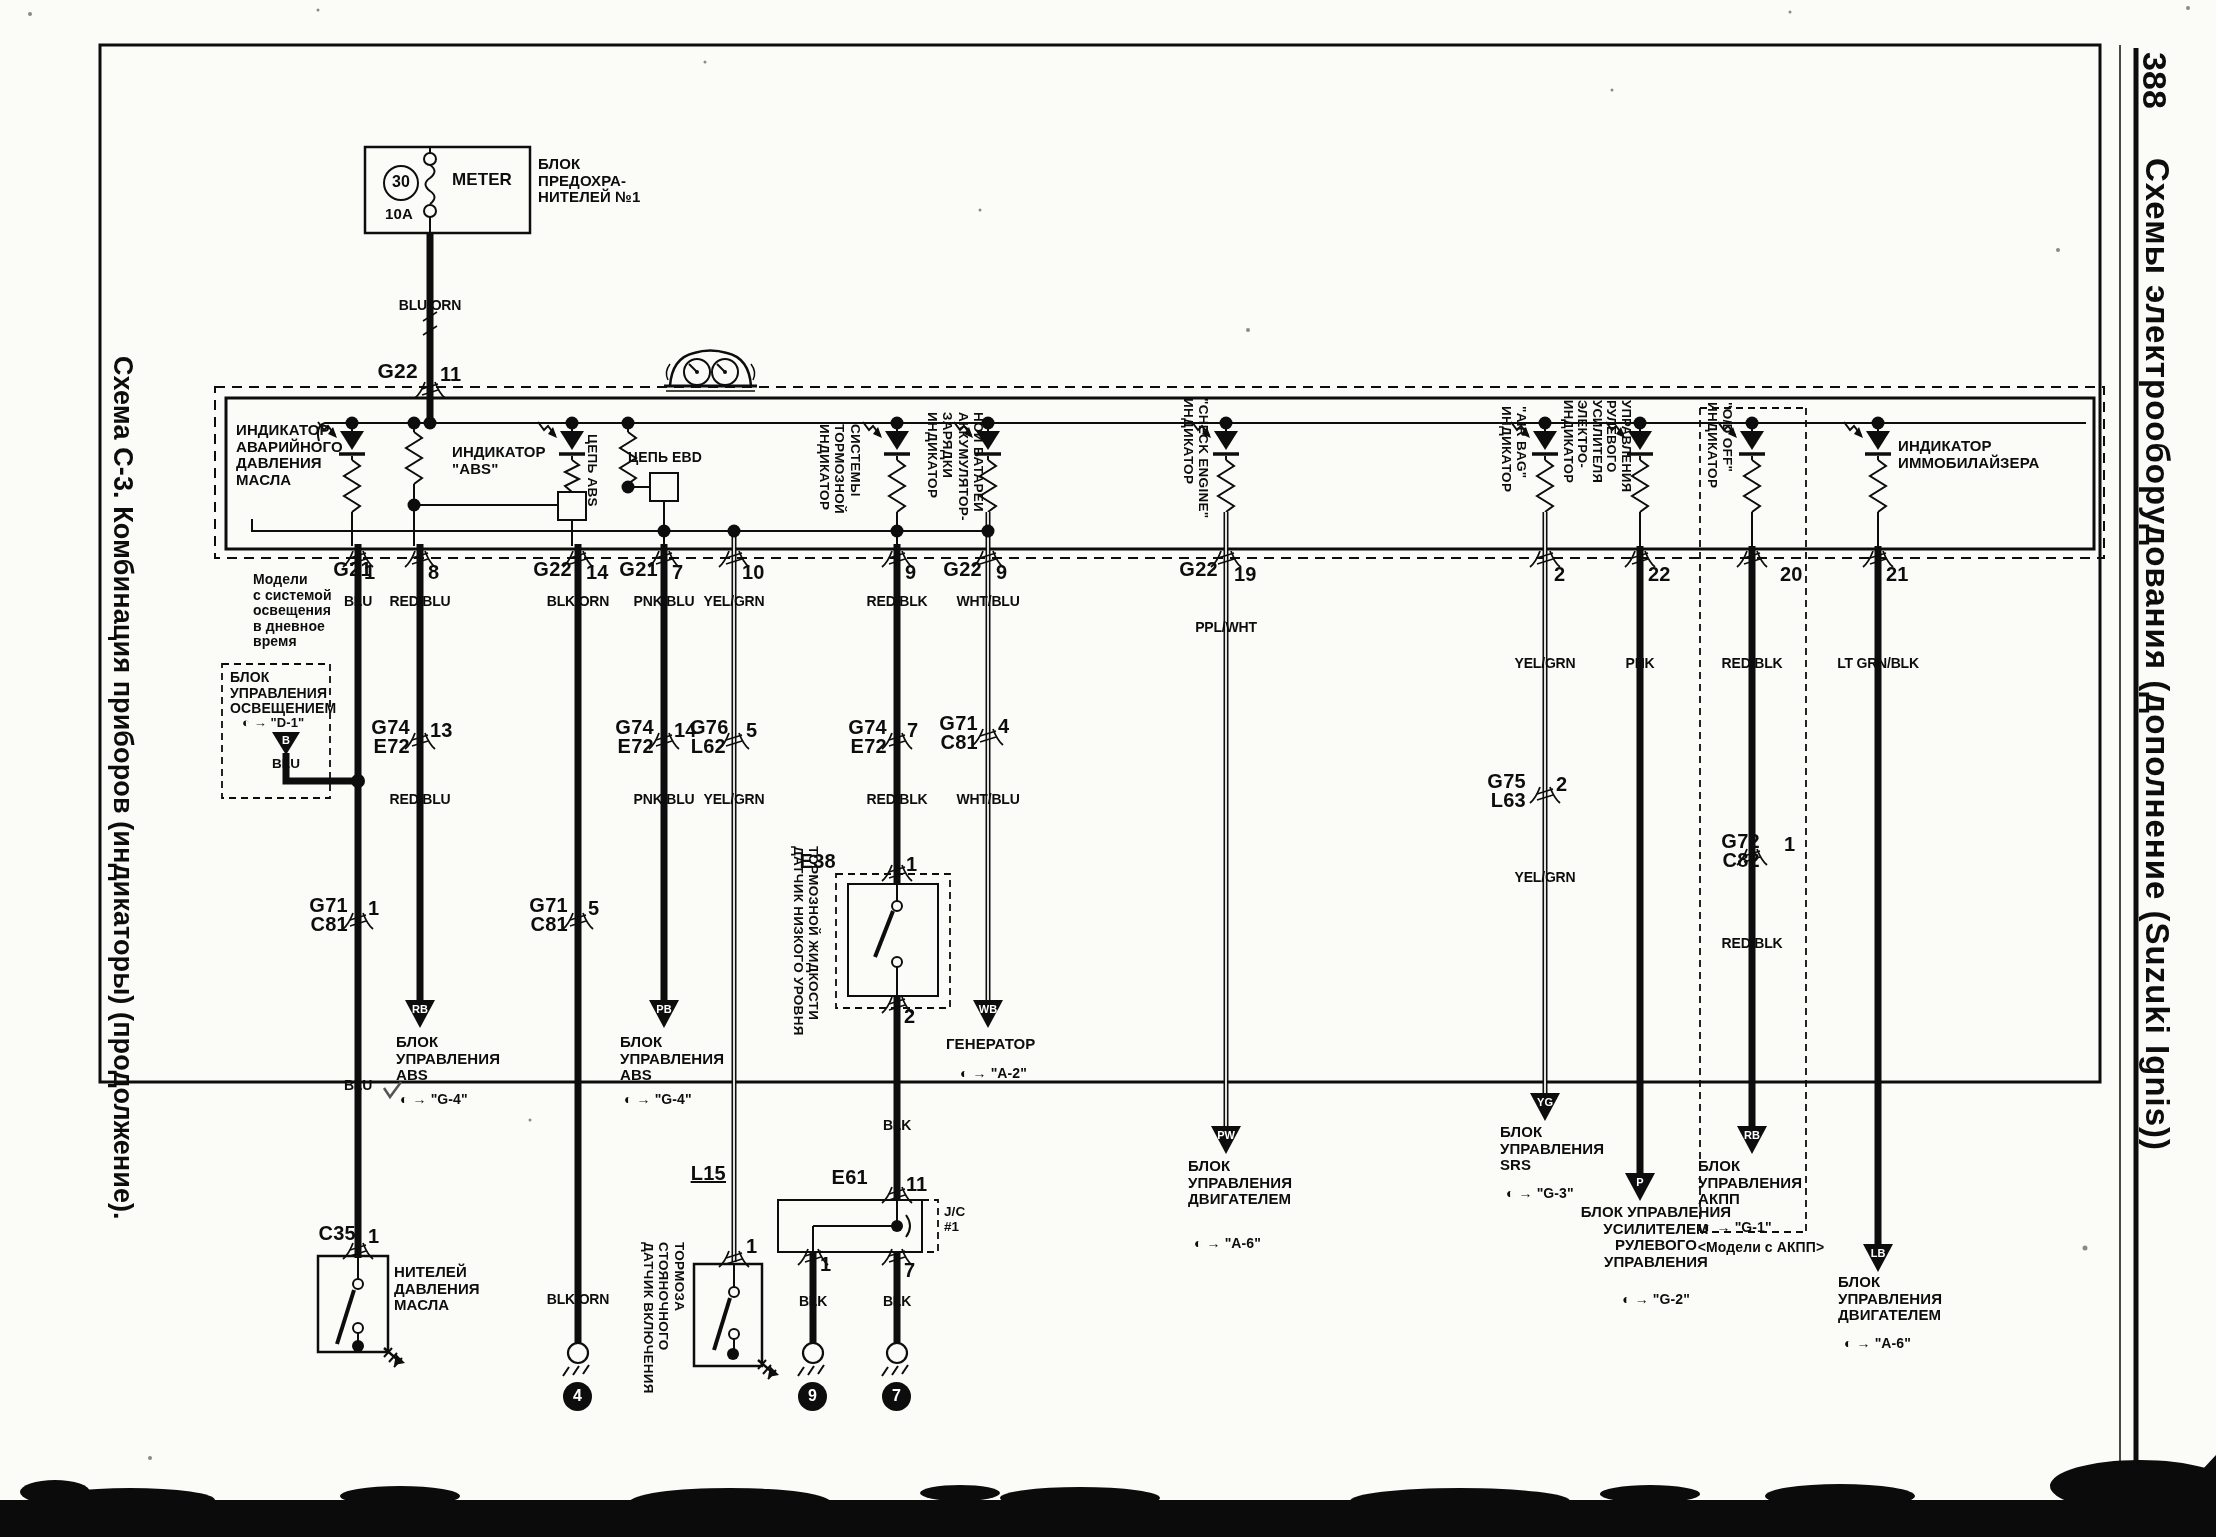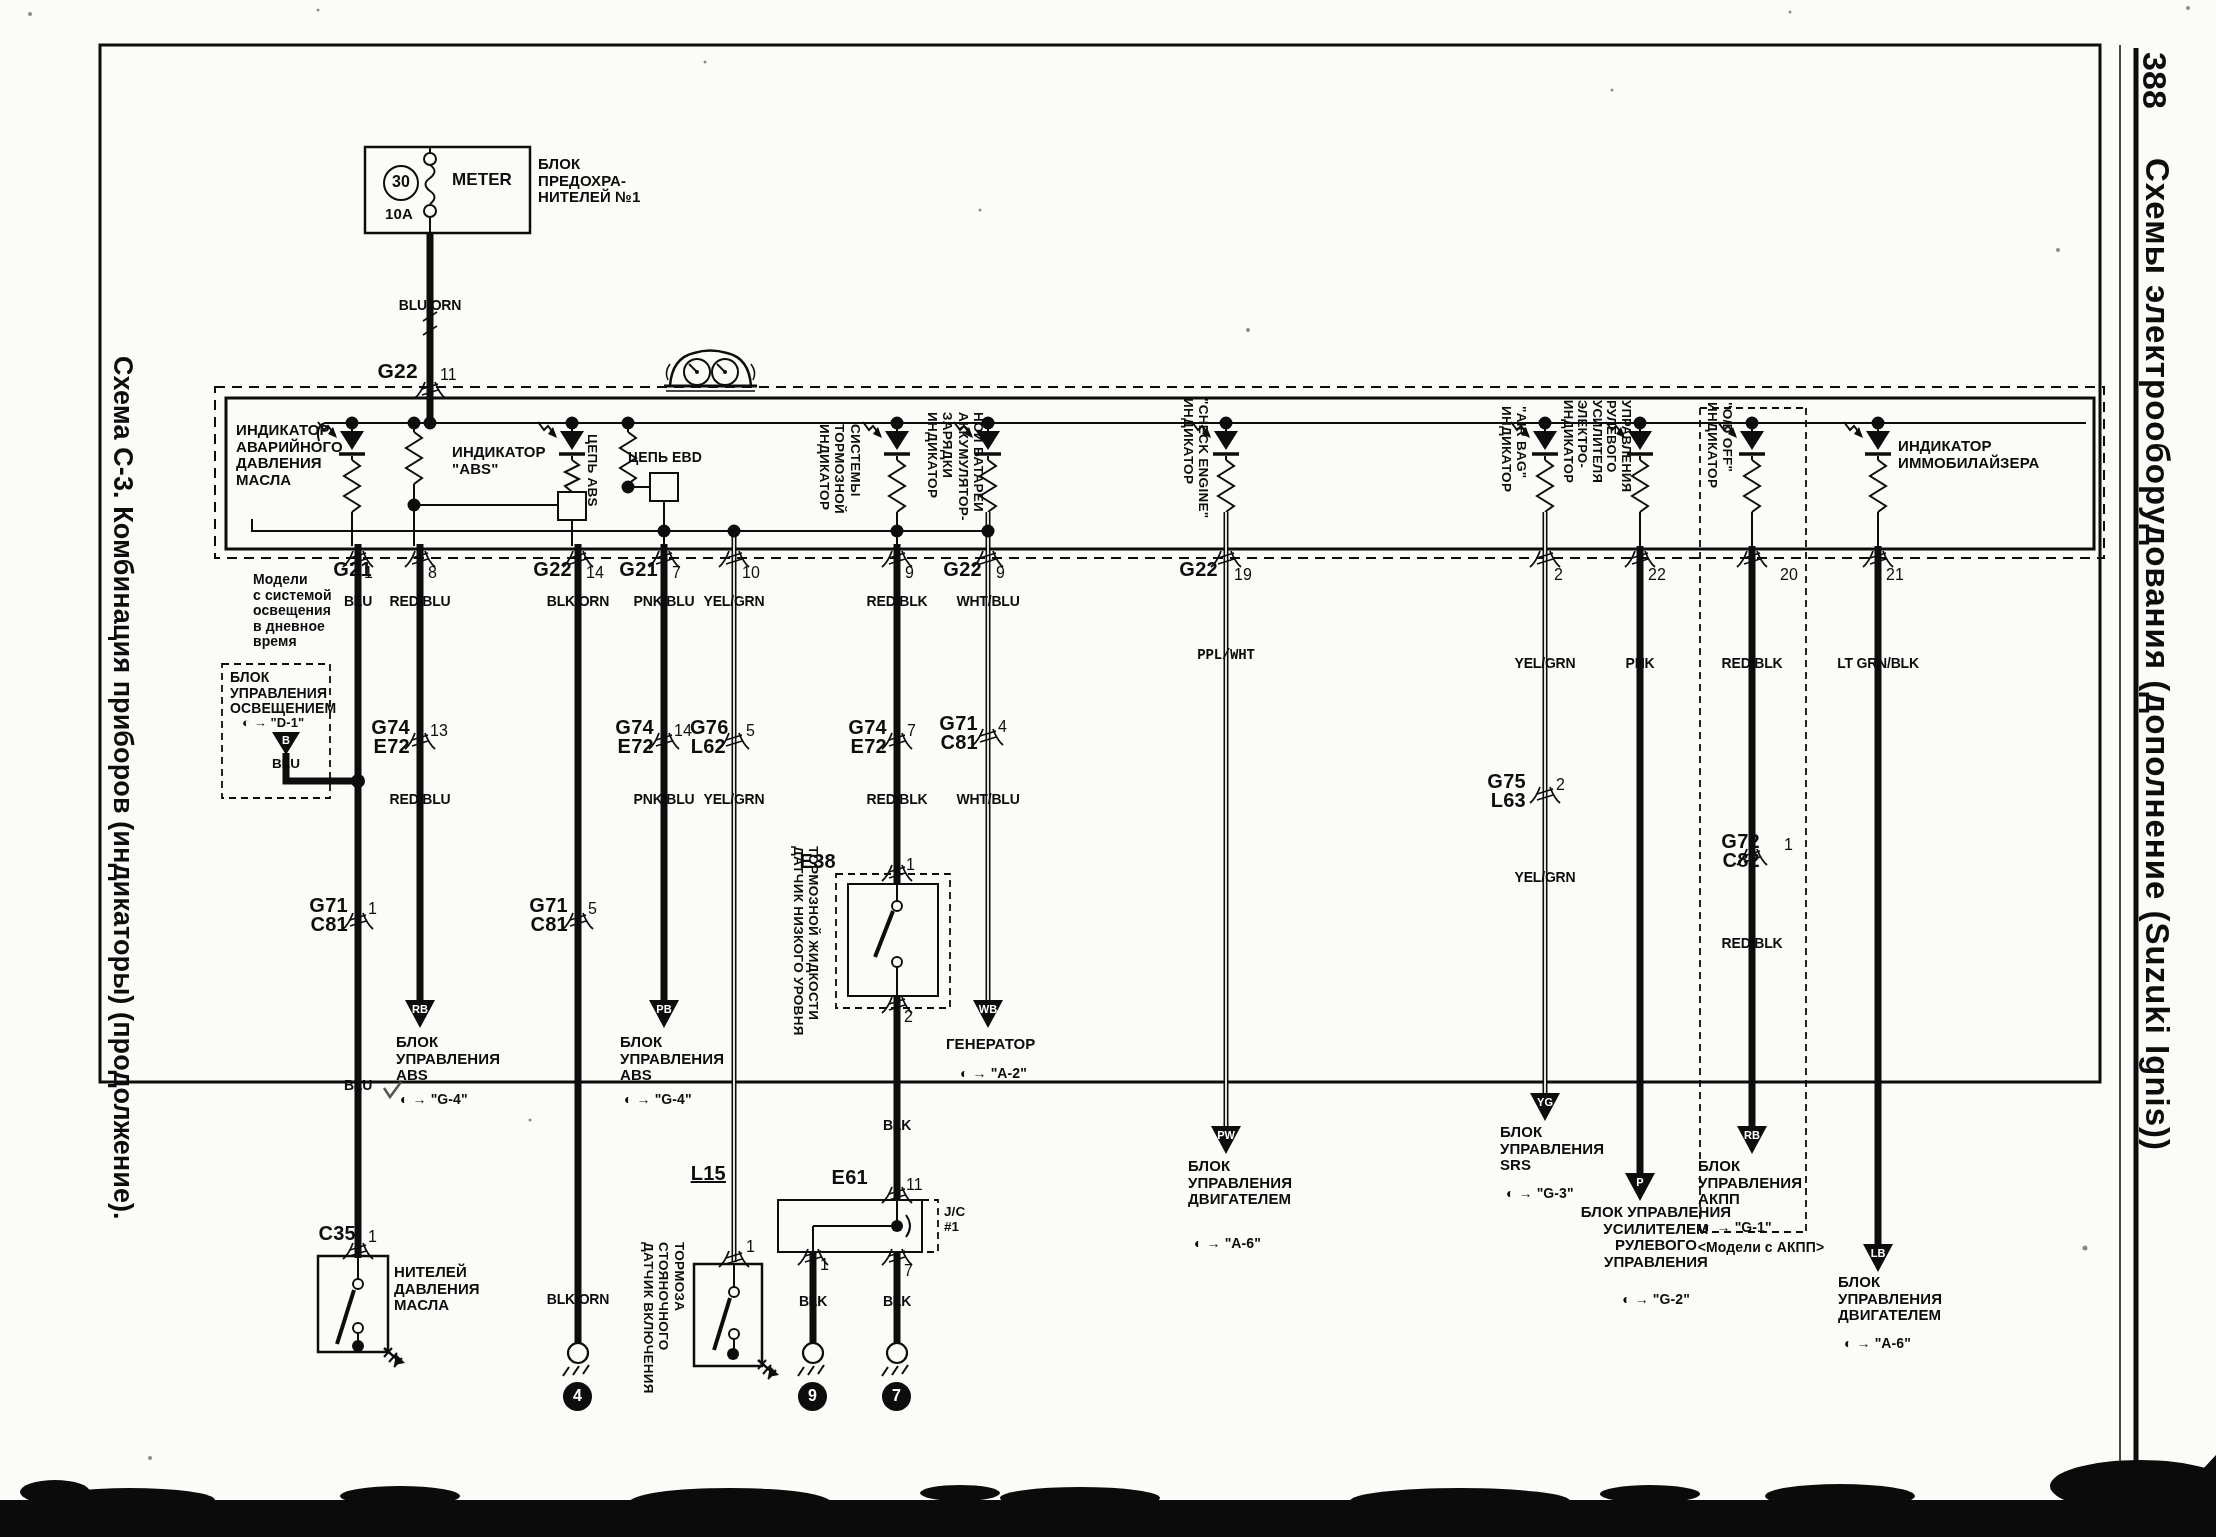--- a/index.html
+++ b/index.html
@@ -16,21 +16,21 @@
   .dsh{stroke:#0d0d0d;stroke-width:2;fill:none;stroke-dasharray:10 7;}
   .dsh2{stroke:#0d0d0d;stroke-width:1.8;fill:none;stroke-dasharray:7 5;}
   .dot{fill:#0d0d0d;}
   .wbox{fill:#fbfbf8;stroke:#0d0d0d;stroke-width:2;}
   .swc{fill:#fbfbf8;stroke:#0d0d0d;stroke-width:2;}
   .lb{position:absolute;white-space:pre-line;font-weight:600;font-size:15px;line-height:16.5px;letter-spacing:0.1px;}
   .fs13{font-size:13px;line-height:14.5px;}
   .fs14{font-size:14px;line-height:15.5px;}
   .wcl{font-size:14px;line-height:15px;font-weight:700;width:96px;text-align:center;letter-spacing:-0.2px;}
   .cn{font-size:20px;line-height:18.5px;font-weight:700;text-align:right;letter-spacing:0.3px;width:60px;}
-  .pn{font-size:16px;line-height:17px;font-weight:400;}
+  .pn{font-size:20px;line-height:17px;font-weight:700;}
   .vt{writing-mode:vertical-lr;text-orientation:mixed;font-size:13.5px;line-height:15.5px;letter-spacing:0.3px;}
   .vtitle{writing-mode:vertical-rl;text-orientation:mixed;font-weight:700;}
   .tc{position:absolute;width:30px;text-align:center;color:#fff;font-weight:700;font-size:11px;line-height:12px;}
   .gn{position:absolute;width:29px;height:29px;border-radius:50%;background:#0d0d0d;color:#fff;
       text-align:center;line-height:28px;font-size:16px;font-weight:700;}
   .circf{position:absolute;width:32px;height:32px;border:2.5px solid #0d0d0d;border-radius:50%;
       text-align:center;line-height:30px;font-size:16px;font-weight:700;}
   .ctr{text-align:center;}
 </style>
 </head>
@@ -412,21 +412,21 @@
 <div class="lb pn" style="left:1760px;top:566px;margin-left:20px;">20</div>
 <div class="lb pn" style="left:1886px;top:566px;">21</div>
 
 <div class="lb wcl" style="left:310px;top:594px;">BLU</div>
 <div class="lb wcl" style="left:372px;top:594px;">RED/BLU</div>
 <div class="lb wcl" style="left:530px;top:594px;">BLK/ORN</div>
 <div class="lb wcl" style="left:616px;top:594px;">PNK/BLU</div>
 <div class="lb wcl" style="left:686px;top:594px;">YEL/GRN</div>
 <div class="lb wcl" style="left:849px;top:594px;">RED/BLK</div>
 <div class="lb wcl" style="left:940px;top:594px;">WHT/BLU</div>
-<div class="lb wcl" style="left:1178px;top:648px;font-family:Liberation Mono, monospace;">PPL/WHT</div>
+<div class="lb wcl" style="left:1178px;top:620px;">PPL/WHT</div>
 <div class="lb wcl" style="left:1497px;top:656px;">YEL/GRN</div>
 <div class="lb wcl" style="left:1592px;top:656px;">PNK</div>
 <div class="lb wcl" style="left:1704px;top:656px;">RED/BLK</div>
 <div class="lb wcl" style="left:1814px;top:656px;width:128px;">LT GRN/BLK</div>
 
 <div class="lb cn" style="left:350px;top:718px;">G74
 E72</div>
 <div class="lb pn" style="left:430px;top:722px;">13</div>
 <div class="lb cn" style="left:594px;top:718px;">G74
 E72</div>

